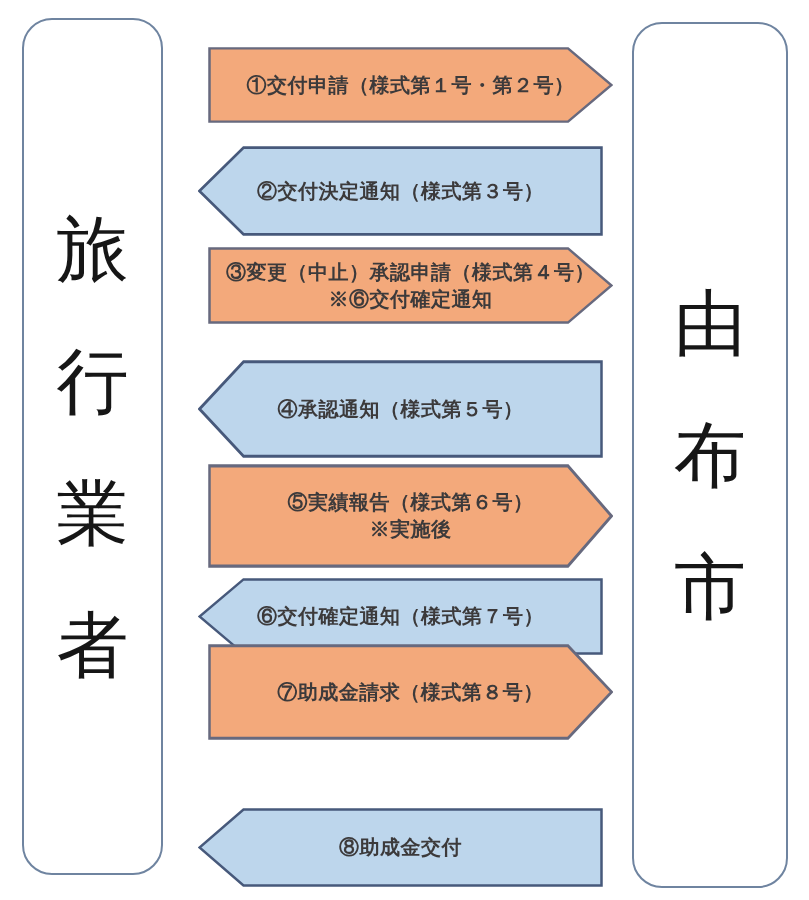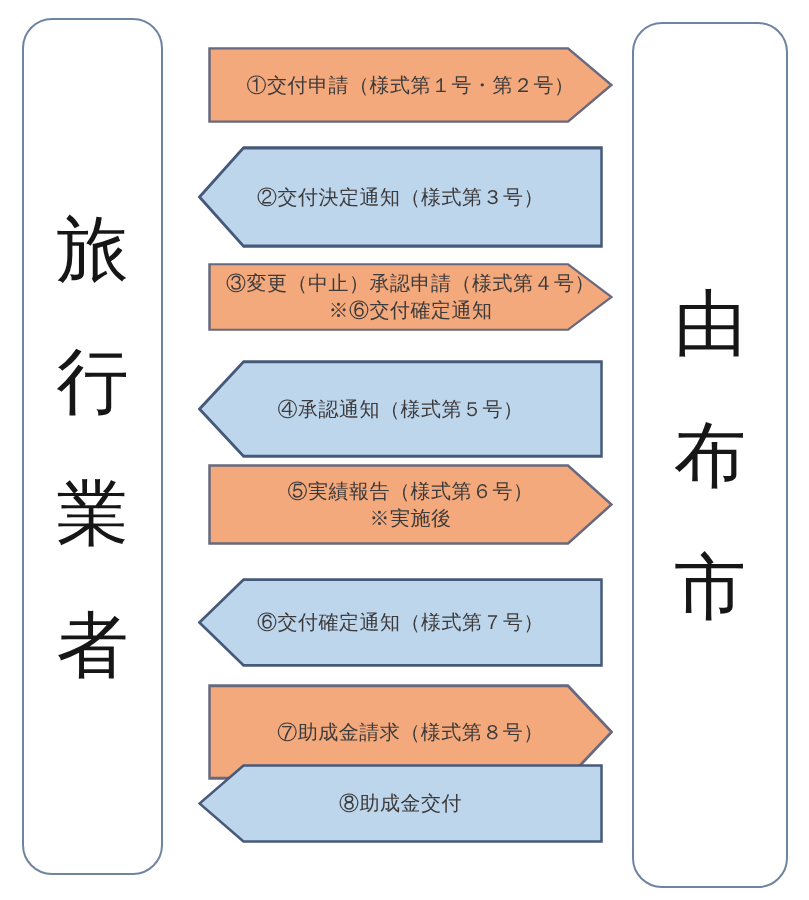--- a/index.html
+++ b/index.html
@@ -22,21 +22,21 @@
   
   .arrows { position:absolute; left:198px; top:0; width:415px; height:900px; }
   .arrow { position:absolute; width:405px; }
   .arrow.dir-right { left:10px; }
   .arrow.dir-left  { left:0; }
   .arrow svg { position:absolute; left:0; top:0; width:100%; height:100%; display:block; }
   .arrow .shape-right { fill:#f3a97b; stroke:#67697e; stroke-width:2.5; }
   .arrow .shape-left  { fill:#bdd6ec; stroke:#47597b; stroke-width:2.5; }
   .label-wrap {
     position:relative; z-index:1; height:100%;
-    display:flex; flex-direction:column; justify-content:center;
+    display:flex; flex-direction:column; justify-content:center;font-weight:bold;
   }
   .arrow-label, .arrow-note {
     font-size:20px; line-height:27px; color:#3c3a3b;
     white-space:nowrap; letter-spacing:0.5px; text-align:center;
   }
 </style>
 </head>
 <body>
 
 <div class="canvas">
@@ -58,77 +58,77 @@
 
     <div class="arrow dir-right" style="top:47px; height:76px;">
       <svg viewBox="0 0 405 80" preserveAspectRatio="none">
         <polygon class="shape-right" points="1.5,1.5 360,1.5 403.5,40 360,78.5 1.5,78.5"></polygon>
       </svg>
       <div class="label-wrap">
         <div class="arrow-label">①交付申請（様式第１号・第２号）</div>
       </div>
     </div>
 
-    <div class="arrow dir-left" style="top:146px; height:102px;">
+    <div class="arrow dir-left" style="top:146px; height:90px;">
       <svg viewBox="0 0 405 80" preserveAspectRatio="none">
         <polygon class="shape-left" points="403.5,1.5 45.5,1.5 1.5,40 45.5,78.5 403.5,78.5"></polygon>
       </svg>
       <div class="label-wrap">
         <div class="arrow-label">②交付決定通知（様式第３号）</div>
       </div>
     </div>
 
-    <div class="arrow dir-right" style="top:263px; height:68px;">
+    <div class="arrow dir-right" style="top:247px; height:77px;">
       <svg viewBox="0 0 405 80" preserveAspectRatio="none">
         <polygon class="shape-right" points="1.5,1.5 360,1.5 403.5,40 360,78.5 1.5,78.5"></polygon>
       </svg>
       <div class="label-wrap">
         <div class="arrow-label">③変更（中止）承認申請（様式第４号）</div>
         <div class="arrow-note">※⑥交付確定通知</div>
       </div>
     </div>
 
     <div class="arrow dir-left" style="top:360px; height:98px;">
       <svg viewBox="0 0 405 80" preserveAspectRatio="none">
         <polygon class="shape-left" points="403.5,1.5 45.5,1.5 1.5,40 45.5,78.5 403.5,78.5"></polygon>
       </svg>
       <div class="label-wrap">
         <div class="arrow-label">④承認通知（様式第５号）</div>
       </div>
     </div>
 
-    <div class="arrow dir-right" style="top:464px; height:81px;">
+    <div class="arrow dir-right" style="top:464px; height:104px;">
       <svg viewBox="0 0 405 80" preserveAspectRatio="none">
         <polygon class="shape-right" points="1.5,1.5 360,1.5 403.5,40 360,78.5 1.5,78.5"></polygon>
       </svg>
       <div class="label-wrap">
         <div class="arrow-label">⑤実績報告（様式第６号）</div>
         <div class="arrow-note">※実施後</div>
       </div>
     </div>
 
-    <div class="arrow dir-left" style="top:578px; height:89px;">
+    <div class="arrow dir-left" style="top:578px; height:77px;">
       <svg viewBox="0 0 405 80" preserveAspectRatio="none">
         <polygon class="shape-left" points="403.5,1.5 45.5,1.5 1.5,40 45.5,78.5 403.5,78.5"></polygon>
       </svg>
       <div class="label-wrap">
         <div class="arrow-label">⑥交付確定通知（様式第７号）</div>
       </div>
     </div>
 
-    <div class="arrow dir-right" style="top:684px; height:96px;">
+    <div class="arrow dir-right" style="top:644px; height:96px;">
       <svg viewBox="0 0 405 80" preserveAspectRatio="none">
         <polygon class="shape-right" points="1.5,1.5 360,1.5 403.5,40 360,78.5 1.5,78.5"></polygon>
       </svg>
       <div class="label-wrap">
         <div class="arrow-label">⑦助成金請求（様式第８号）</div>
       </div>
     </div>
 
-    <div class="arrow dir-left" style="top:764px; height:79px;">
+    <div class="arrow dir-left" style="top:808px; height:79px;">
       <svg viewBox="0 0 405 80" preserveAspectRatio="none">
         <polygon class="shape-left" points="403.5,1.5 45.5,1.5 1.5,40 45.5,78.5 403.5,78.5"></polygon>
       </svg>
       <div class="label-wrap">
         <div class="arrow-label">⑧助成金交付</div>
       </div>
     </div>
 
   </div>
 </div>

